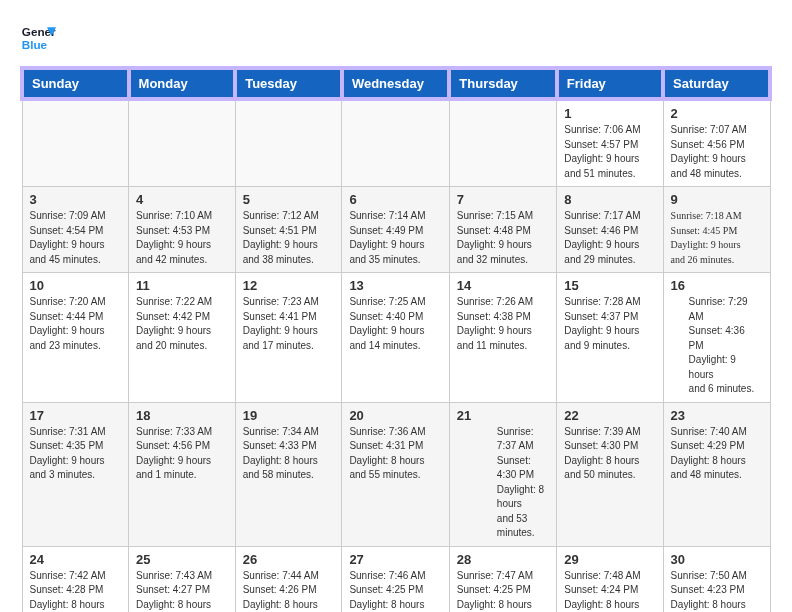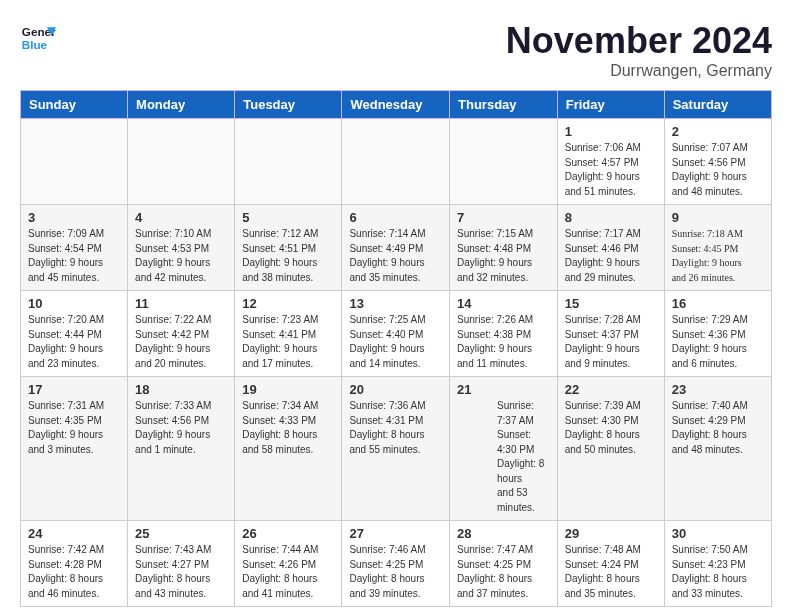--- a/index.html
+++ b/index.html
@@ -41,21 +41,21 @@
       width: 100%;
       border-collapse: collapse;
     }
     .calendar th {
       background-color: #1565C0;
       color: white;
       text-align: left;
       padding: 6px 8px;
       font-size: 13px;
       font-weight: bold;
-      border: 1px solid #c4b5fd;
+      border: 4px solid #c4b5fd;
     }
     .calendar td {
       vertical-align: top;
       border: 1px solid #ccc;
       padding: 5px 7px;
       width: 108px;
       min-height: 80px;
       font-size: 11px;
       color: #333;
       background: #fff;
@@ -89,24 +89,20 @@
 <body>
 
 <div class="header-section">
   <div class="logo">
     <svg class="logo-icon" viewBox="0 0 40 40">
       <text x="2" y="18" font-size="13" font-weight="bold" fill="#1a1a2e" font-family="Arial">General</text>
       <text x="2" y="32" font-size="13" font-weight="bold" fill="#2196F3" font-family="Arial">Blue</text>
       <polygon points="30,8 40,8 35,18" fill="#2196F3"></polygon>
     </svg>
   </div>
-  <div class="title-section">
-    <div class="month-title">November 2024</div>
-    <div class="location">Durrwangen, Germany</div>
-  </div>
 </div>
 
 <table class="calendar">
   <thead>
     <tr>
     <th>Sunday</th>
         <th>Monday</th>
         <th>Tuesday</th>
         <th>Wednesday</th>
         <th>Thursday</th>
@@ -225,21 +221,21 @@
         </td>
         <td>
           <span class="day-number">15</span>
           <div class="day-info" style="white-space: pre-line;">Sunrise: 7:28 AM
 Sunset: 4:37 PM
 Daylight: 9 hours
 and 9 minutes.</div>
         </td>
         <td>
           <span class="day-number">16</span>
-          <div class="day-info" style="white-space: pre-line;">Sunrise: 7:29 AM
+          <div class="day-info" style="white-space: pre-line; margin-left: 18px;">Sunrise: 7:29 AM
 Sunset: 4:36 PM
 Daylight: 9 hours
 and 6 minutes.</div>
         </td>
       </tr>
       <tr class="row-even">
         <td>
           <span class="day-number">17</span>
           <div class="day-info" style="white-space: pre-line;">Sunrise: 7:31 AM
 Sunset: 4:35 PM

